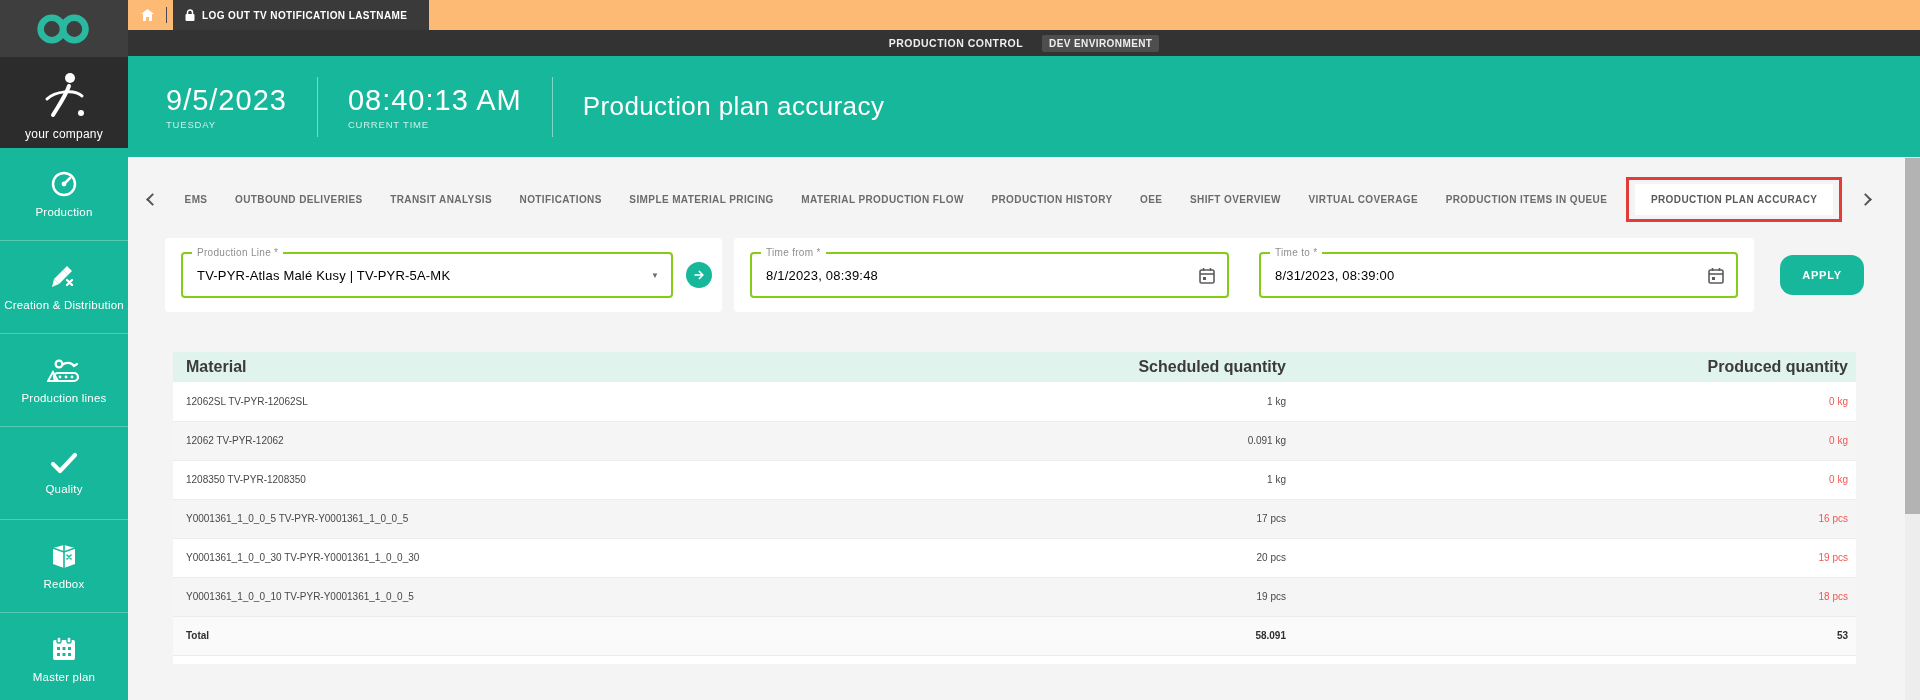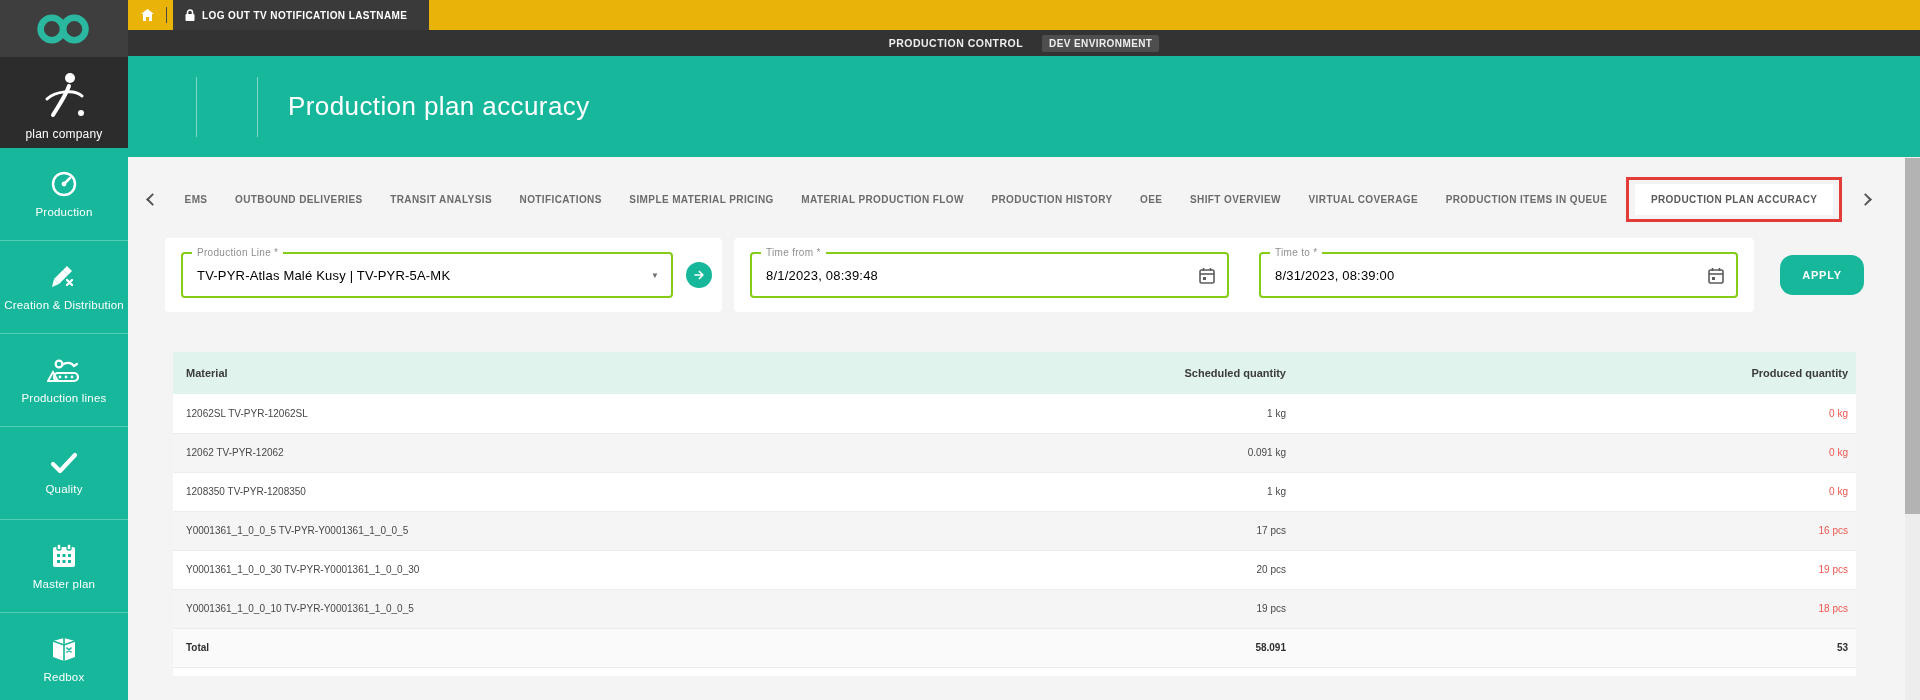--- a/index.html
+++ b/index.html
@@ -10,21 +10,21 @@
   .sidebar { position:absolute; left:0; top:0; width:128px; height:700px; display:flex; flex-direction:column; }
   .logo-box { height:57px; background:#3e3e3e; display:flex; align-items:center; justify-content:center; }
   .company-box { height:91px; background:#2c2c2c; display:flex; flex-direction:column; align-items:center; justify-content:flex-end; padding-bottom:7px; gap:4px; }
   .company-label { color:#fff; font-size:12px; letter-spacing:.2px; }
   .nav { flex:1; background:#16b79a; display:flex; flex-direction:column; }
   .nav-item { height:93px; display:flex; flex-direction:column; align-items:center; justify-content:center; gap:8px; border-bottom:1px solid rgba(255,255,255,.28); cursor:pointer; }
   .nav-item:last-child { border-bottom:none; flex:1; justify-content:flex-start; padding-top:22px; }
   .nav-label { color:#fff; font-size:11.5px; letter-spacing:.2px; }
 
   
-  .topbar { position:absolute; left:128px; right:0; top:0; height:30px; background:#eab308; display:flex; align-items:center; }
+  .topbar { position:absolute; left:128px; right:0; top:0; height:30px; background:#fdba74; display:flex; align-items:center; }
   .home-btn { width:38px; height:30px; display:flex; align-items:center; justify-content:center; cursor:pointer; }
   .topbar-divider { width:1px; height:16px; background:#4a4a4a; }
   .logout-tab { height:30px; background:#3a3a3a; display:flex; align-items:center; gap:7px; padding:0 22px 0 12px; margin-left:6px; cursor:pointer; }
   .logout-tab span { color:#fff; font-size:10px; font-weight:bold; letter-spacing:.4px; }
 
   .subbar { position:absolute; left:128px; right:0; top:30px; height:26px; background:#333; display:flex; align-items:center; justify-content:center; gap:19px; }
   .subbar .app-title { color:#efefef; font-size:10.5px; font-weight:bold; letter-spacing:.5px; }
   .env-badge { background:#4e4e4e; color:#efefef; font-size:10px; font-weight:bold; letter-spacing:.4px; padding:3px 7px; border-radius:2px; }
 
   
@@ -53,21 +53,21 @@
   .flabel { position:absolute; top:-7px; left:9px; background:#fff; padding:0 5px; font-size:10px; color:#8f8f8f; letter-spacing:.3px; }
   .fvalue { font-size:13px; color:#000000; letter-spacing:.2px; }
   .caret { margin-left:auto; font-size:8px; color:#6e6e6e; }
   .cal-icon { margin-left:auto; cursor:pointer; }
   .arrow-btn { width:26px; height:26px; border-radius:50%; background:#16b79a; display:flex; align-items:center; justify-content:center; margin-left:13px; flex:none; cursor:pointer; }
   .apply-btn { margin-left:26px; align-self:center; width:84px; height:40px; background:#16b79a; color:#fff; border:none; border-radius:13px; font-size:11px; font-weight:bold; letter-spacing:.8px; cursor:pointer; font-family:"Liberation Sans", sans-serif; }
 
   
   .table-card { position:absolute; left:173px; top:352px; width:1683px; background:#fff; padding-bottom:8px; }
   table { width:100%; border-collapse:collapse; }
-  th { background:#e0f3ec; height:42px; font-size:11px; color:#3b3b3b; font-weight:bold; }
+  th { background:#e0f3ec; height:30px; font-size:16px; color:#3b3b3b; font-weight:bold; }
   td { height:39px; font-size:10px; color:#474747; }
   th:nth-child(1), td:nth-child(1) { text-align:left; padding-left:13px; width:953px; }
   th:nth-child(2), td:nth-child(2) { text-align:right; width:160px; }
   th:nth-child(3), td:nth-child(3) { text-align:right; padding-right:8px; }
   tbody tr:nth-child(even) { background:#f5f5f5; }
   tbody tr { border-bottom:1px solid #ececec; }
   td.produced { color:#f0564f; }
   tr.total-row { background:#fafafa !important; border-top:1px solid #ec4899; }
   tr.total-row td { font-weight:bold; color:#2f2f2f; }
 
@@ -101,21 +101,29 @@
       <span>LOG OUT TV NOTIFICATION LASTNAME</span>
     </div>
   </div>
 
   <div class="subbar">
     <span class="app-title">PRODUCTION CONTROL</span>
     <span class="env-badge">DEV ENVIRONMENT</span>
   </div>
 
   <div class="teal-header">
+    <div class="hdr-block">
+      <span class="hdr-big">9/5/2023</span>
+      <span class="hdr-small">TUESDAY</span>
+    </div>
     <div class="hdr-divider"></div>
+    <div class="hdr-block">
+      <span class="hdr-big">08:40:13 AM</span>
+      <span class="hdr-small">CURRENT TIME</span>
+    </div>
     <div class="hdr-divider"></div>
     <span class="page-title">Production plan accuracy</span>
   </div>
 
   <div class="sidebar">
     <div class="logo-box">
       <span>
         <svg width="58" height="30" viewBox="0 0 62 32">
             <circle cx="18" cy="16" r="12" fill="none" stroke="#2ab9a0" stroke-width="7"></circle>
             <circle cx="42" cy="16" r="12" fill="none" stroke="#2ab9a0" stroke-width="7"></circle>
@@ -124,21 +132,21 @@
     </div>
     <div class="company-box">
       <span>
         <svg width="46" height="54" viewBox="0 0 46 54">
           <circle cx="29" cy="9" r="5" fill="#fff"></circle>
           <path d="M12 46 C18 36 24 28 28 17" fill="none" stroke="#fff" stroke-width="4" stroke-linecap="round"></path>
           <path d="M6 30 C14 22 34 20 41 27" fill="none" stroke="#fff" stroke-width="3" stroke-linecap="round"></path>
           <circle cx="40" cy="44" r="3" fill="#fff"></circle>
         </svg>
       </span>
-      <span class="company-label">plan company</span>
+      <span class="company-label">your company</span>
     </div>
     <div class="nav">
       <div class="nav-item">
         <span>
           <svg width="28" height="28" viewBox="0 0 28 28">
               <circle cx="14" cy="14" r="11" fill="none" stroke="#fff" stroke-width="2.5"></circle>
               <line x1="14" y1="14" x2="20" y2="8" stroke="#fff" stroke-width="2.5" stroke-linecap="round"></line>
               <circle cx="14" cy="14" r="2.4" fill="#fff"></circle>
             </svg>
         </span>
@@ -169,49 +177,49 @@
         </span>
         <span class="nav-label">Production lines</span>
       </div>
       <div class="nav-item">
         <span>
           <svg width="30" height="24" viewBox="0 0 30 24">
               <path d="M4 13 L11 20 L26 4" fill="none" stroke="#fff" stroke-width="4.2" stroke-linecap="round" stroke-linejoin="round"></path>
             </svg>
         </span>
         <span class="nav-label">Quality</span>
+      </div>
+      <div class="nav-item">
+        <span>
+          <svg width="30" height="28" viewBox="0 0 30 28">
+              <path d="M4 6 L15 3 L26 6 L26 22 L15 26 L4 22 Z" fill="#fff"></path>
+              <path d="M15 3 L15 26" stroke="#16b79a" stroke-width="1.6"></path>
+              <path d="M4 6 L15 10 L26 6" fill="none" stroke="#16b79a" stroke-width="1.6"></path>
+              <path d="M18 13 l4 4 M22 13 l-4 4" stroke="#16b79a" stroke-width="1.6" stroke-linecap="round"></path>
+            </svg>
+        </span>
+        <span class="nav-label">Redbox</span>
       </div>
       <div class="nav-item">
         <span>
           <svg width="28" height="28" viewBox="0 0 28 28">
               <rect x="3" y="5" width="22" height="20" rx="2" fill="#fff"></rect>
               <rect x="7" y="2" width="4" height="6" rx="1.5" fill="#fff" stroke="#16b79a" stroke-width="1.4"></rect>
               <rect x="17" y="2" width="4" height="6" rx="1.5" fill="#fff" stroke="#16b79a" stroke-width="1.4"></rect>
               <g fill="#16b79a">
                 <rect x="7" y="12" width="3" height="3"></rect>
                 <rect x="12.5" y="12" width="3" height="3"></rect>
                 <rect x="18" y="12" width="3" height="3"></rect>
                 <rect x="7" y="18" width="3" height="3"></rect>
                 <rect x="12.5" y="18" width="3" height="3"></rect>
                 <rect x="18" y="18" width="3" height="3"></rect>
               </g>
             </svg>
         </span>
         <span class="nav-label">Master plan</span>
-      </div>
-      <div class="nav-item">
-        <span>
-          <svg width="30" height="28" viewBox="0 0 30 28">
-              <path d="M4 6 L15 3 L26 6 L26 22 L15 26 L4 22 Z" fill="#fff"></path>
-              <path d="M15 3 L15 26" stroke="#16b79a" stroke-width="1.6"></path>
-              <path d="M4 6 L15 10 L26 6" fill="none" stroke="#16b79a" stroke-width="1.6"></path>
-              <path d="M18 13 l4 4 M22 13 l-4 4" stroke="#16b79a" stroke-width="1.6" stroke-linecap="round"></path>
-            </svg>
-        </span>
-        <span class="nav-label">Redbox</span>
       </div>
     </div>
   </div>
 
   <div class="tabbar">
     <span class="chev chev-left"></span>
     <span class="tab">EMS</span>
     <span class="tab">OUTBOUND DELIVERIES</span>
     <span class="tab">TRANSIT ANALYSIS</span>
     <span class="tab">NOTIFICATIONS</span>

